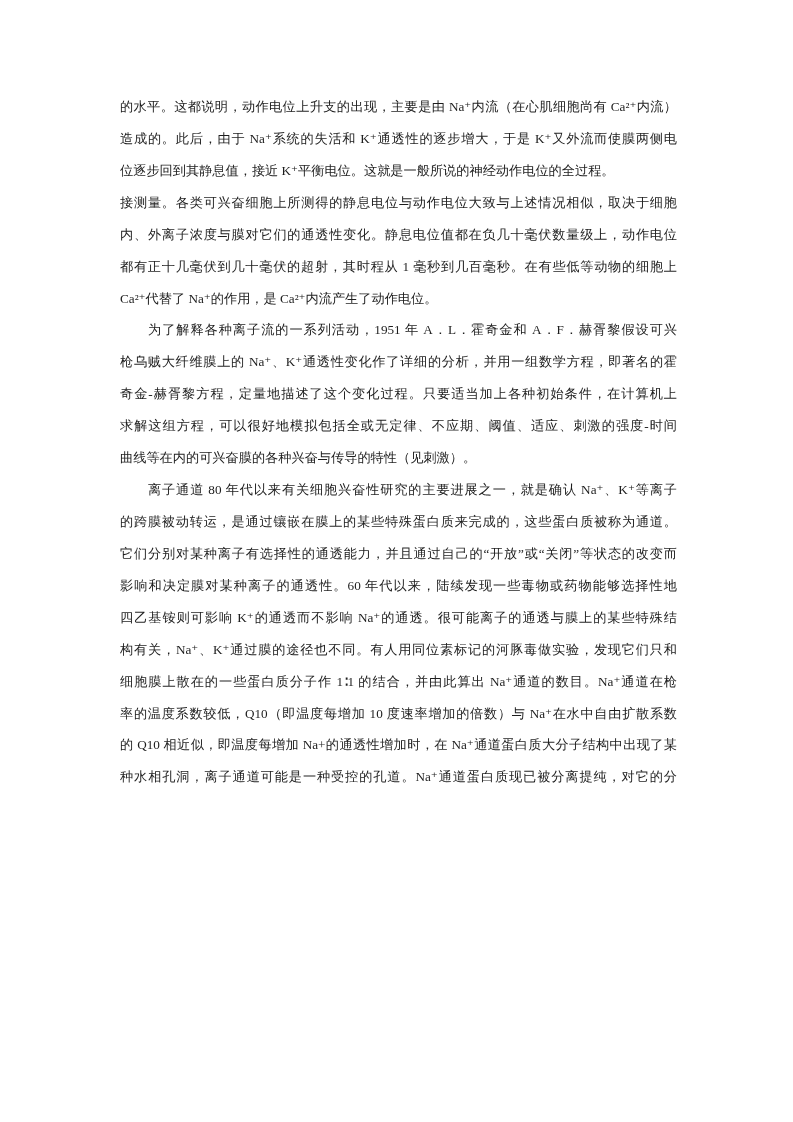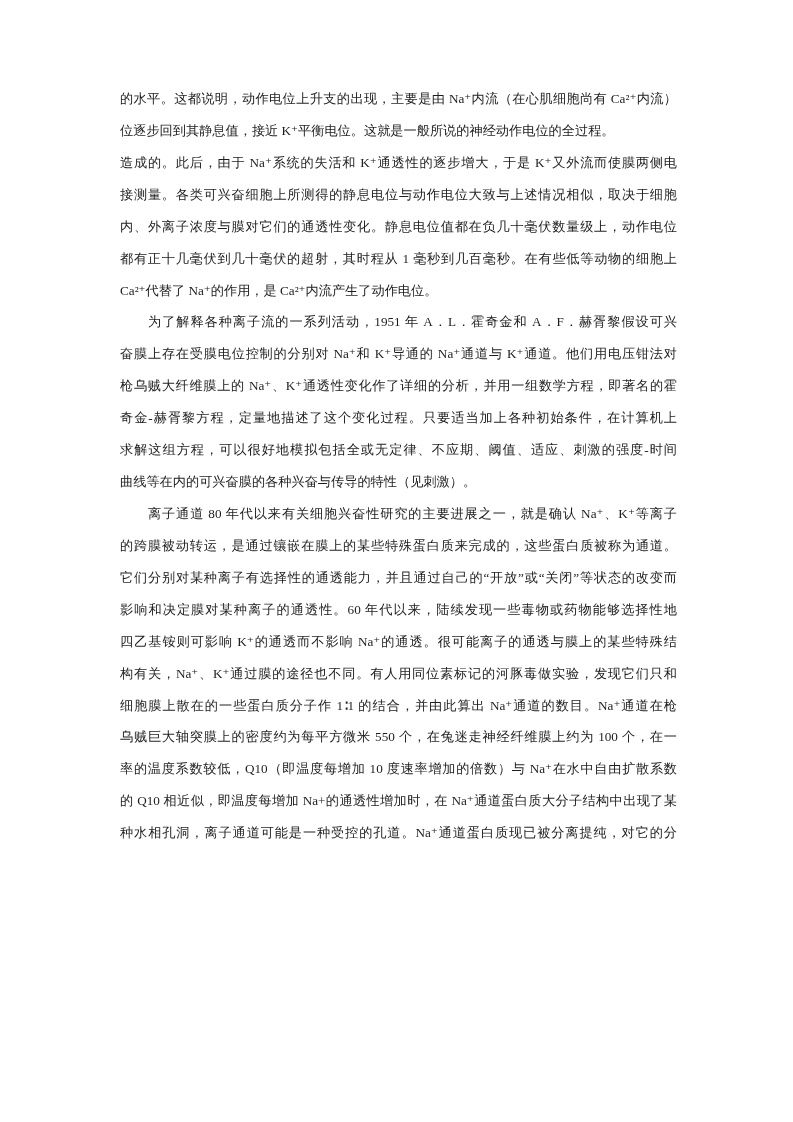--- a/index.html
+++ b/index.html
@@ -10,21 +10,21 @@
   .page {
     position: relative;
     width: 793px;
     height: 1122px;
     background: #ffffff;
     overflow: hidden;
   }
   .text-block {
     position: absolute;
     left: 120px;
-    top: 83px;
+    top: 91px;
     width: 557px;
     font-family: "Liberation Serif", "DejaVu Serif", serif;
     font-size: 13.2px;
     color: #1d1d1d;
     -webkit-font-smoothing: antialiased;
   }
   .ln {
     height: 31.93px;
     line-height: 31.93px;
     text-align: justify;
@@ -38,37 +38,35 @@
   .ln.ind {
     text-indent: 28px;
   }
 </style>
 </head>
 <body>
 
 <div class="page">
   <div class="text-block">
     <div class="ln">的水平。这都说明，动作电位上升支的出现，主要是由 Na⁺内流（在心肌细胞尚有 Ca²⁺内流）</div>
+    <div class="ln">造成的。此后，由于 Na⁺系统的失活和 K⁺通透性的逐步增大，于是 K⁺又外流而使膜两侧电</div>
     <div class="ln pend">位逐步回到其静息值，接近 K⁺平衡电位。这就是一般所说的神经动作电位的全过程。</div>
-    <div class="ln">造成的。此后，由于 Na⁺系统的失活和 K⁺通透性的逐步增大，于是 K⁺又外流而使膜两侧电</div>
     <div class="ln">接测量。各类可兴奋细胞上所测得的静息电位与动作电位大致与上述情况相似，取决于细胞</div>
     <div class="ln">内、外离子浓度与膜对它们的通透性变化。静息电位值都在负几十毫伏数量级上，动作电位</div>
     <div class="ln">都有正十几毫伏到几十毫伏的超射，其时程从 1 毫秒到几百毫秒。在有些低等动物的细胞上</div>
     <div class="ln pend">Ca²⁺代替了 Na⁺的作用，是 Ca²⁺内流产生了动作电位。</div>
     <div class="ln ind">为了解释各种离子流的一系列活动，1951 年 A．L．霍奇金和 A．F．赫胥黎假设可兴</div>
-    <div class="ln">奋膜上存在受膜电位控制的分别对 Na⁺和 K⁺导通的 Na⁺通道与 K⁺通道。他们用电压钳法对</div>
     <div class="ln">枪乌贼大纤维膜上的 Na⁺、K⁺通透性变化作了详细的分析，并用一组数学方程，即著名的霍</div>
     <div class="ln">奇金-赫胥黎方程，定量地描述了这个变化过程。只要适当加上各种初始条件，在计算机上</div>
     <div class="ln">求解这组方程，可以很好地模拟包括全或无定律、不应期、阈值、适应、刺激的强度-时间</div>
     <div class="ln pend">曲线等在内的可兴奋膜的各种兴奋与传导的特性（见刺激）。</div>
     <div class="ln ind">离子通道 80 年代以来有关细胞兴奋性研究的主要进展之一，就是确认 Na⁺、K⁺等离子</div>
     <div class="ln">的跨膜被动转运，是通过镶嵌在膜上的某些特殊蛋白质来完成的，这些蛋白质被称为通道。</div>
     <div class="ln">它们分别对某种离子有选择性的通透能力，并且通过自己的“开放”或“关闭”等状态的改变而</div>
     <div class="ln">影响和决定膜对某种离子的通透性。60 年代以来，陆续发现一些毒物或药物能够选择性地</div>
     <div class="ln">四乙基铵则可影响 K⁺的通透而不影响 Na⁺的通透。很可能离子的通透与膜上的某些特殊结</div>
     <div class="ln">构有关，Na⁺、K⁺通过膜的途径也不同。有人用同位素标记的河豚毒做实验，发现它们只和</div>
     <div class="ln">细胞膜上散在的一些蛋白质分子作 1∶1 的结合，并由此算出 Na⁺通道的数目。Na⁺通道在枪</div>
-    <div class="ln">乌贼巨大轴突膜上的密度约为每平方微米 550 个，在兔迷走神经纤维膜上约为 100 个，在一</div>
     <div class="ln">率的温度系数较低，Q10（即温度每增加 10 度速率增加的倍数）与 Na⁺在水中自由扩散系数</div>
     <div class="ln">的 Q10 相近似，即温度每增加 Na+的通透性增加时，在 Na⁺通道蛋白质大分子结构中出现了某</div>
     <div class="ln">种水相孔洞，离子通道可能是一种受控的孔道。Na⁺通道蛋白质现已被分离提纯，对它的分</div>
   </div>
 </div>
 
 </body></html>

